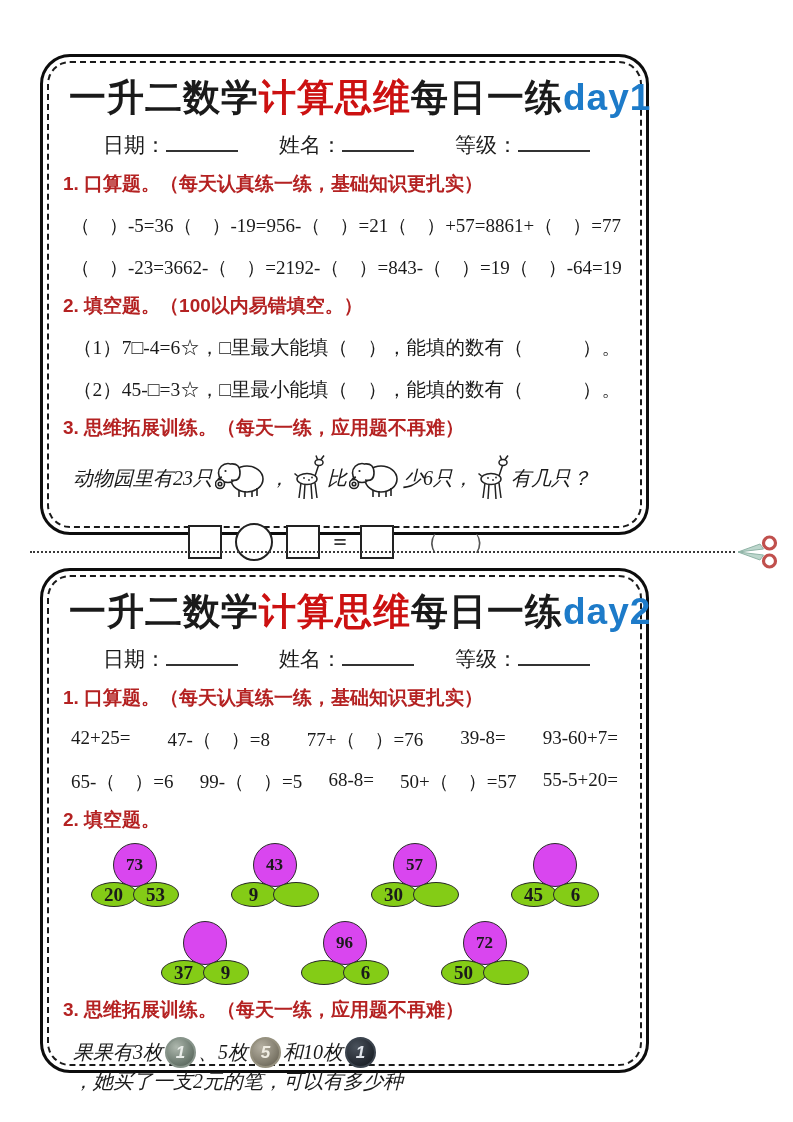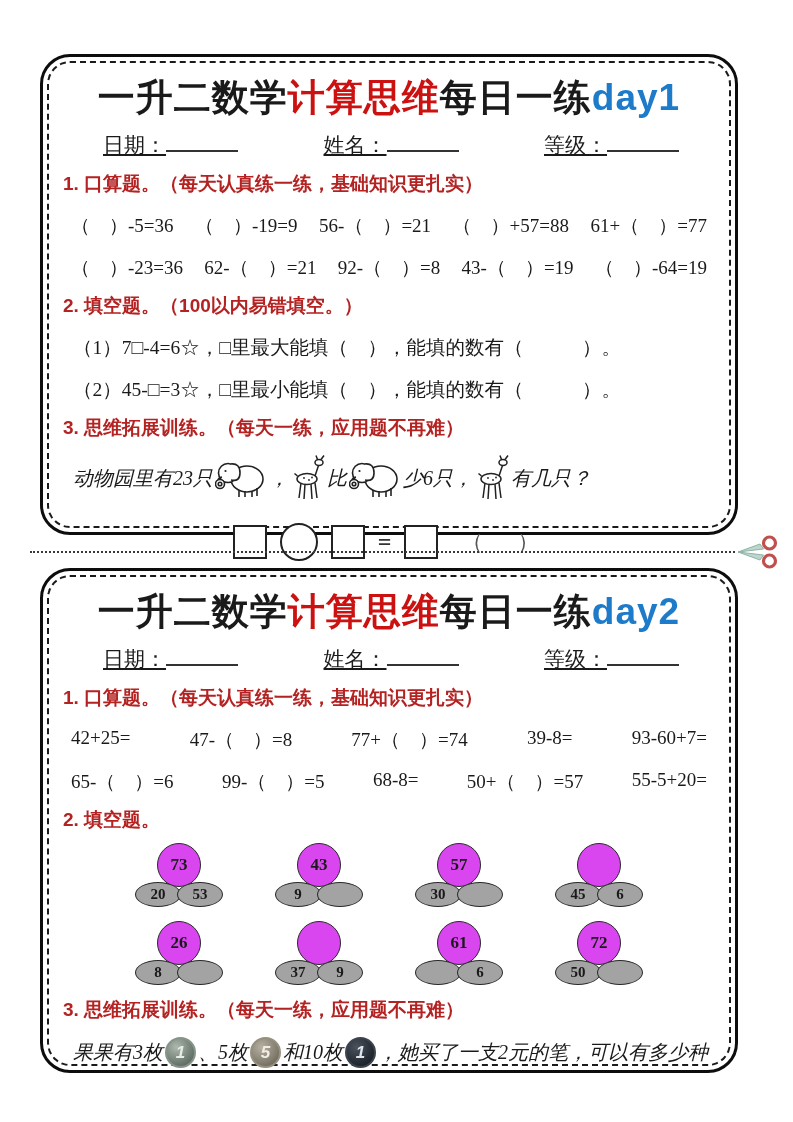--- a/index.html
+++ b/index.html
@@ -1,34 +1,34 @@
 <!DOCTYPE html>
 <html><head>
 <meta charset="utf-8">
 <style>
   * { margin:0; padding:0; box-sizing:border-box; }
   html,body { width:793px; height:1122px; background:#fff; overflow:hidden; }
   body { font-family:"Liberation Serif","DejaVu Serif",serif; color:#1a1a1a; position:relative; }
 
-  .card { position:absolute; left:40px; width:698px; border:3px solid #0d0d0d;
+  .card { position:absolute; left:40px; width:609px; border:3px solid #0d0d0d;
           border-radius:30px; padding:4px; background:#fff; }
   .card-inner { border:2px dashed #1a1a1a; border-radius:23px; height:100%;
                 padding:8px 20px 10px 20px; }
   #card-day1 { top:54px; height:481px; }
   #card-day2 { top:568px; height:505px; }
 
   .title { text-align:center; font-size:37px; font-weight:900;
            font-family:"Liberation Sans","DejaVu Sans",sans-serif;
            letter-spacing:1px; margin-top:2px; white-space:nowrap; }
   .title .red { color:#cc1111; }
   .title .blue { color:#1d7bc9; }
 
   .meta-row { display:flex; justify-content:space-between; padding:0 30px 0 34px;
               margin-top:8px; font-size:21px; }
-  .meta-item { white-space:nowrap;text-decoration:underline; }
+  .meta-item { white-space:nowrap; }
   .blank-line { display:inline-block; width:72px; border-bottom:2px solid #333;
                 height:20px; vertical-align:baseline; }
 
   .sec-heading { color:#b42222; font-weight:bold; font-size:19px; margin-top:12px;
                  font-family:Liberation Sans, sans-serif; margin-left:-6px; }
 
   .oral-row { display:flex; justify-content:space-between; font-size:19px;
               margin-top:16px; padding:0 2px; white-space:nowrap; }
 
   .fill-item { font-size:19.5px; margin-top:15px; padding-left:4px; white-space:nowrap; }
@@ -49,23 +49,23 @@
   .scissors { position:absolute; top:533px; left:736px; }
 
   .bond-row { display:flex; justify-content:center; gap:52px; margin-top:10px; }
   .bond-row2 { margin-top:14px; }
   .bond { position:relative; width:88px; height:64px; }
   .bond .top-circle { position:absolute; left:50%; transform:translateX(-50%); top:0;
         width:44px; height:44px; border:1.6px solid #2a2a2a; border-radius:50%;
         background:#d946ef; display:flex; align-items:center; justify-content:center;
         font-weight:bold; font-size:17px; }
   .bond .bl, .bond .br { position:absolute; bottom:0; width:46px; height:25px;
-        border:1.6px solid #2a2a2a; border-radius:50%; background:#a3a3a3;
+        border:1.6px solid #2a2a2a; border-radius:50%; background:#84cc16;
         display:flex; align-items:center; justify-content:center;
-        font-weight:bold; font-size:15px; }
+        font-weight:bold; font-size:19px; }
   .bond .bl { left:0; }
   .bond .br { right:0; }
 
   .coin { display:inline-flex; width:31px; height:31px; border-radius:50%;
           align-items:center; justify-content:center; font-weight:bold;
           font-size:17px; margin:0 2px; vertical-align:middle;
           font-family:"Liberation Sans","DejaVu Sans",sans-serif; }
   .coin-yuan { background:radial-gradient(circle at 35% 30%, #aeb8ae, #6f7d72 60%, #4c584e);
                color:#e8ece8; border:2px solid #87948a; }
   .coin-wujiao { background:radial-gradient(circle at 35% 30%, #b5b0a2, #837e6f 60%, #5c574a);
@@ -197,21 +197,21 @@
       <span class="meta-item"><span>日期：</span><span class="blank-line"></span></span>
       <span class="meta-item"><span>姓名：</span><span class="blank-line"></span></span>
       <span class="meta-item"><span>等级：</span><span class="blank-line"></span></span>
     </div>
 
     <div class="sec-heading">1. 口算题。（每天认真练一练，基础知识更扎实）</div>
 
     <div class="oral-row">
       <span>42+25=</span>
       <span>47-（　）=8</span>
-      <span>77+（　）=74</span>
+      <span>77+（　）=76</span>
       <span>39-8=</span>
       <span>93-60+7=</span>
     </div>
     <div class="oral-row">
       <span>65-（　）=6</span>
       <span>99-（　）=5</span>
       <span>68-8=</span>
       <span>50+（　）=57</span>
       <span>55-5+20=</span>
     </div>
@@ -236,31 +236,26 @@
       </div>
       <div class="bond">
         <div class="top-circle"></div>
         <div class="bl">45</div>
         <div class="br">6</div>
       </div>
     </div>
 
     <div class="bond-row bond-row2">
       <div class="bond">
-        <div class="top-circle">26</div>
-        <div class="bl">8</div>
-        <div class="br"></div>
-      </div>
-      <div class="bond">
         <div class="top-circle"></div>
         <div class="bl">37</div>
         <div class="br">9</div>
       </div>
       <div class="bond">
-        <div class="top-circle">61</div>
+        <div class="top-circle">96</div>
         <div class="bl"></div>
         <div class="br">6</div>
       </div>
       <div class="bond">
         <div class="top-circle">72</div>
         <div class="bl">50</div>
         <div class="br"></div>
       </div>
     </div>
 

